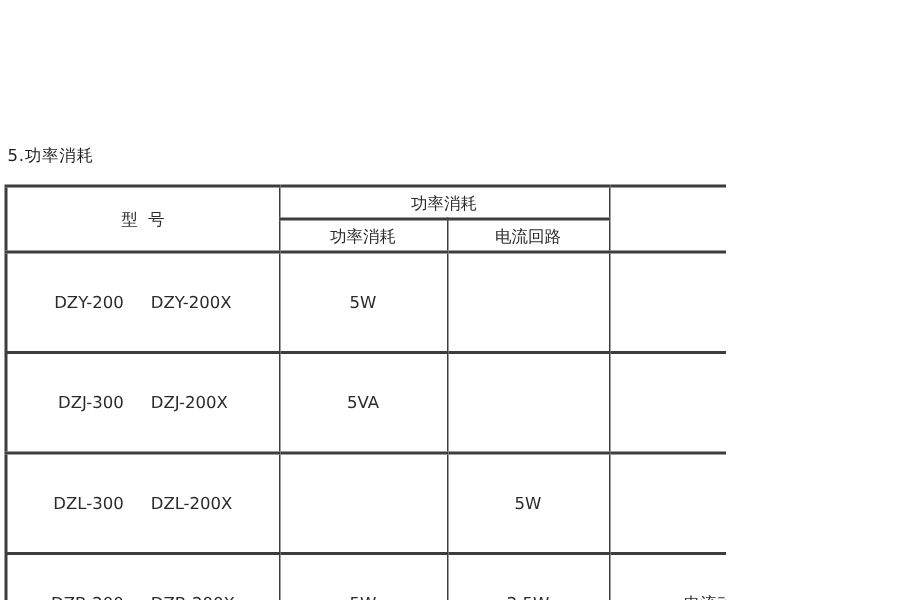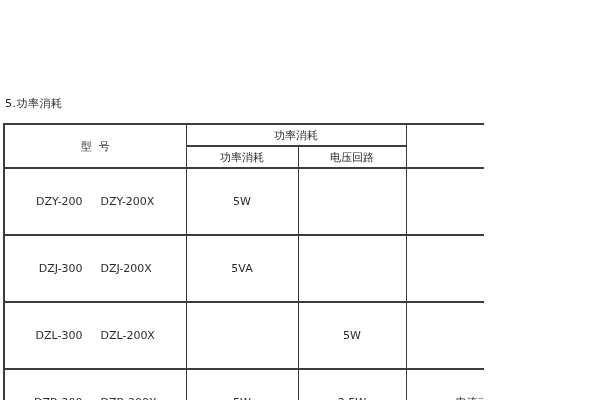--- a/index.html
+++ b/index.html
@@ -70,21 +70,21 @@
       <col style="width:184px">
     </colgroup>
     <thead>
       <tr>
         <th rowspan="2">型  号</th>
         <th colspan="2">功率消耗</th>
         <th rowspan="2">付注</th>
       </tr>
       <tr>
         <th>功率消耗</th>
-        <th>电压回路</th>
+        <th>电流回路</th>
       </tr>
     </thead>
     <tbody>
       <tr>
         <td>
           <div class="models">
             <span>DZY-200</span>
             <span>DZY-200X</span>
           </div>
         </td>

